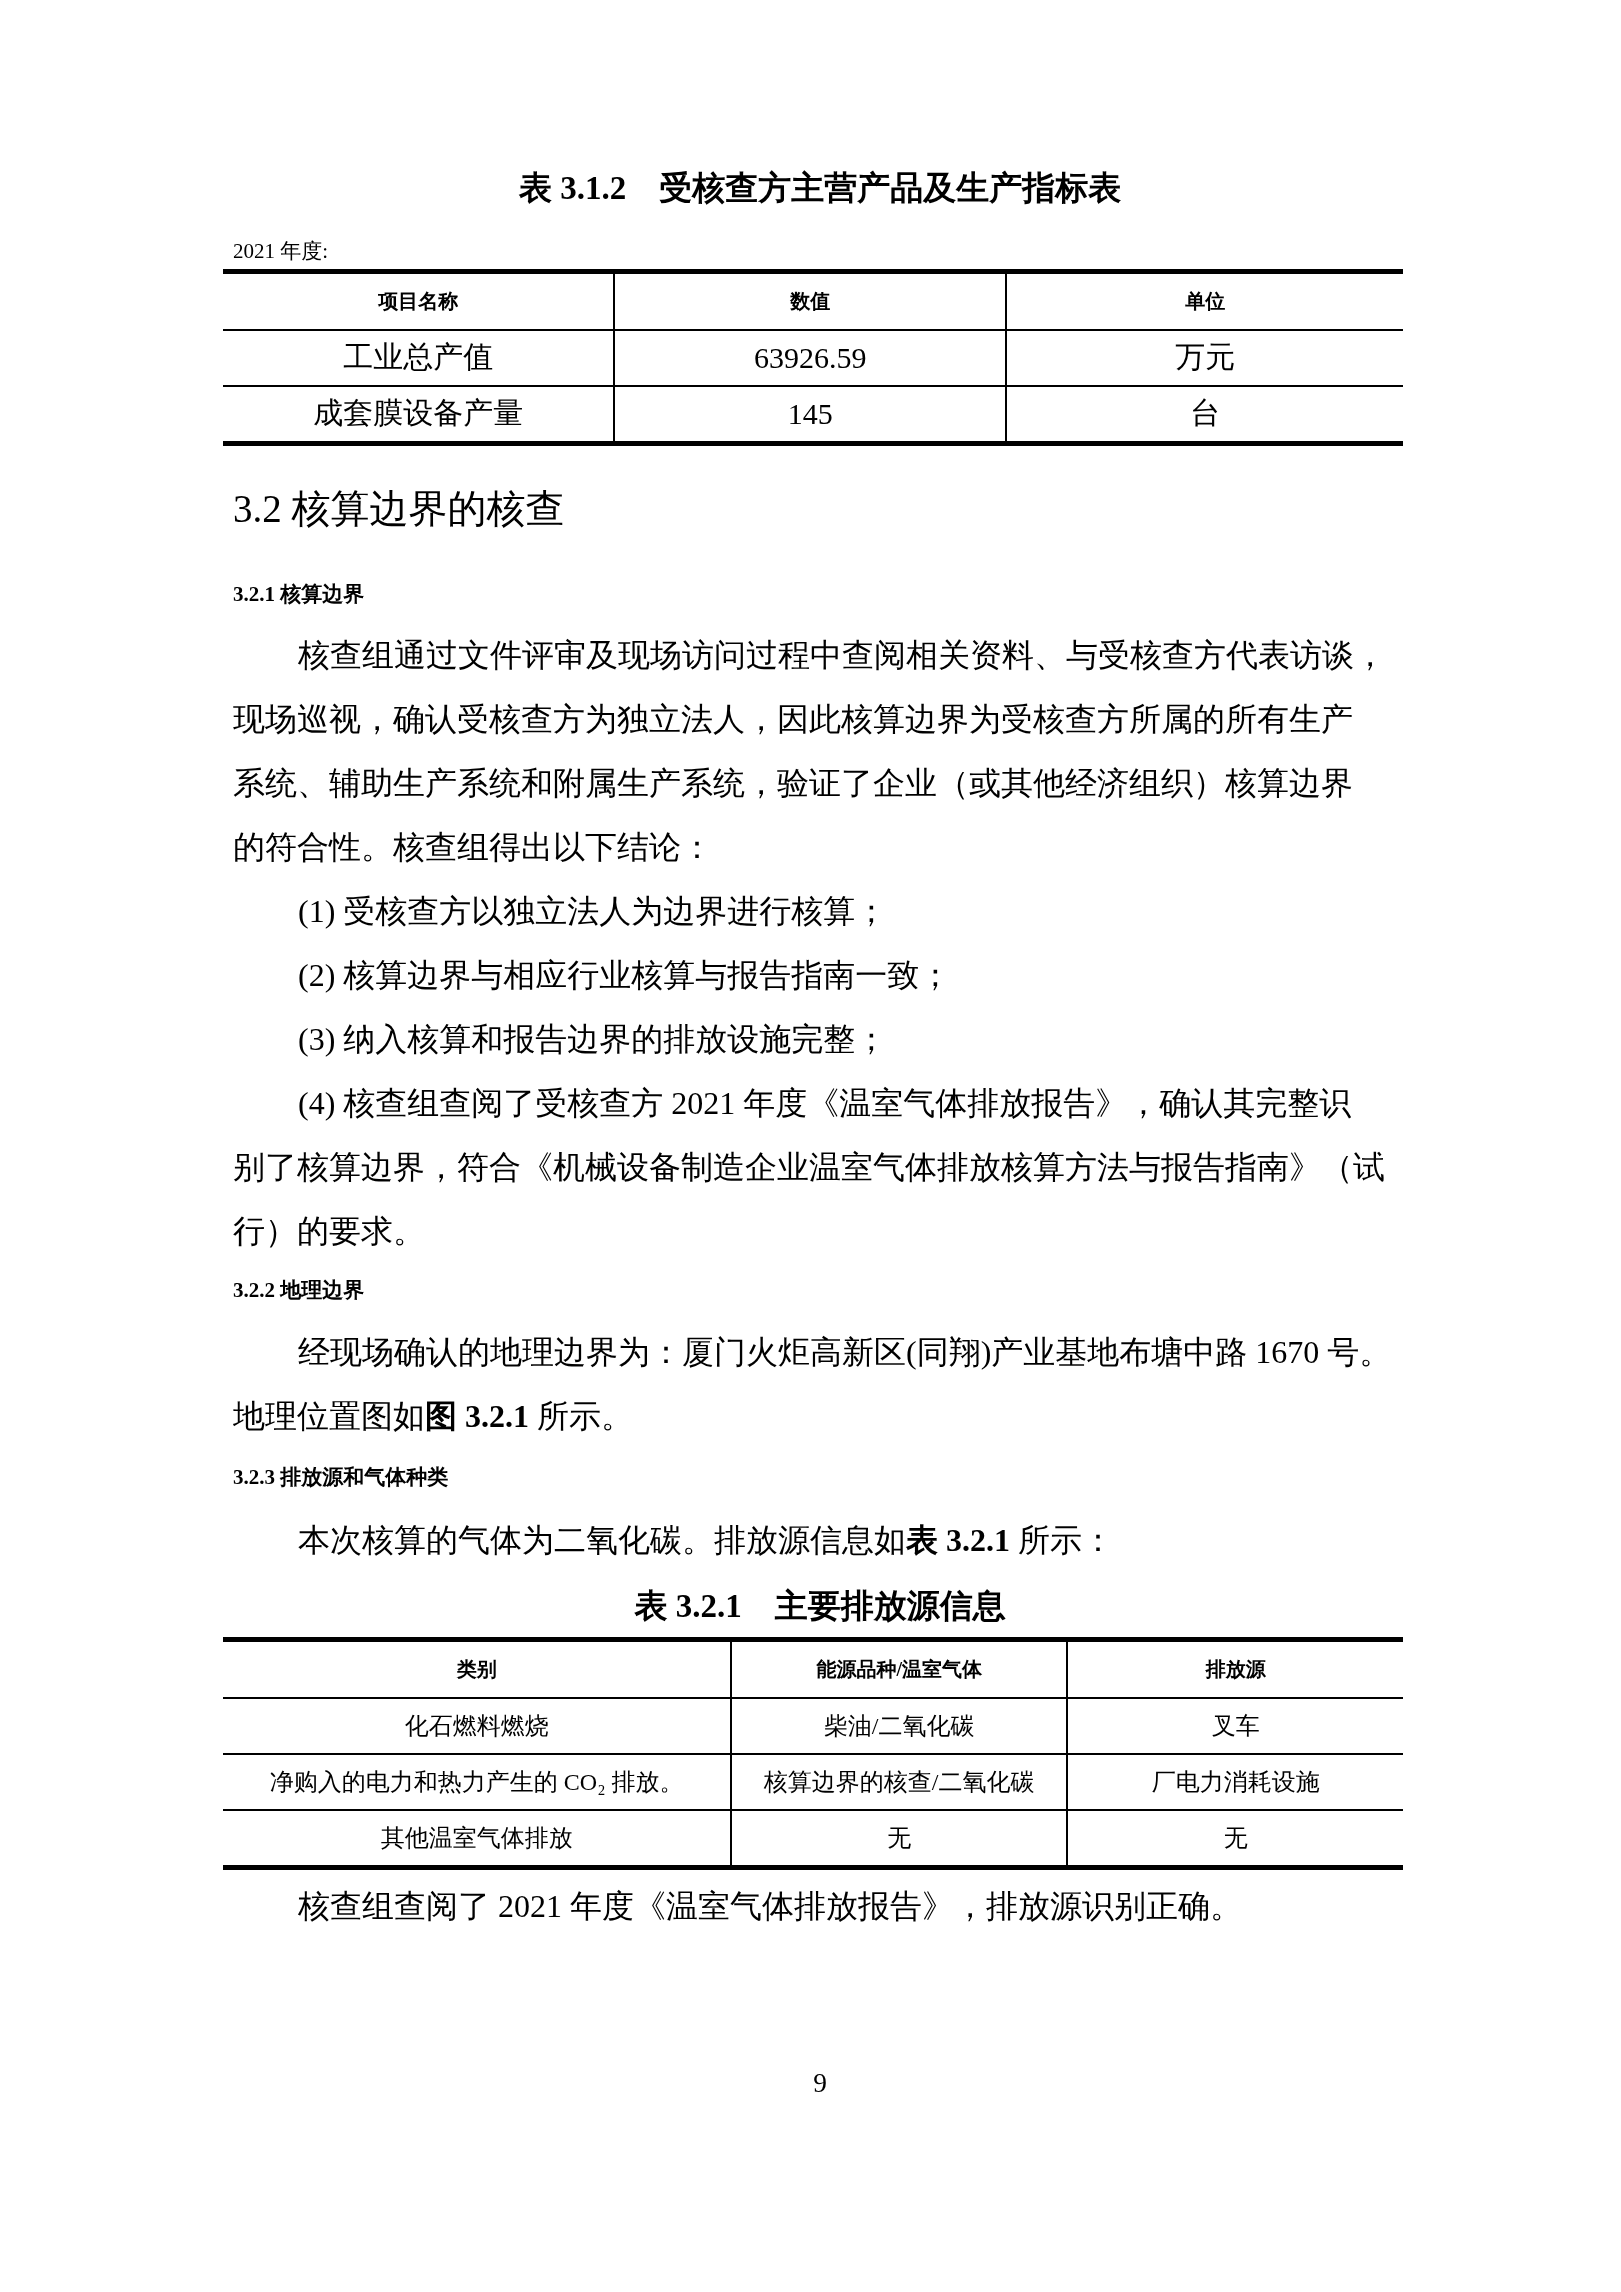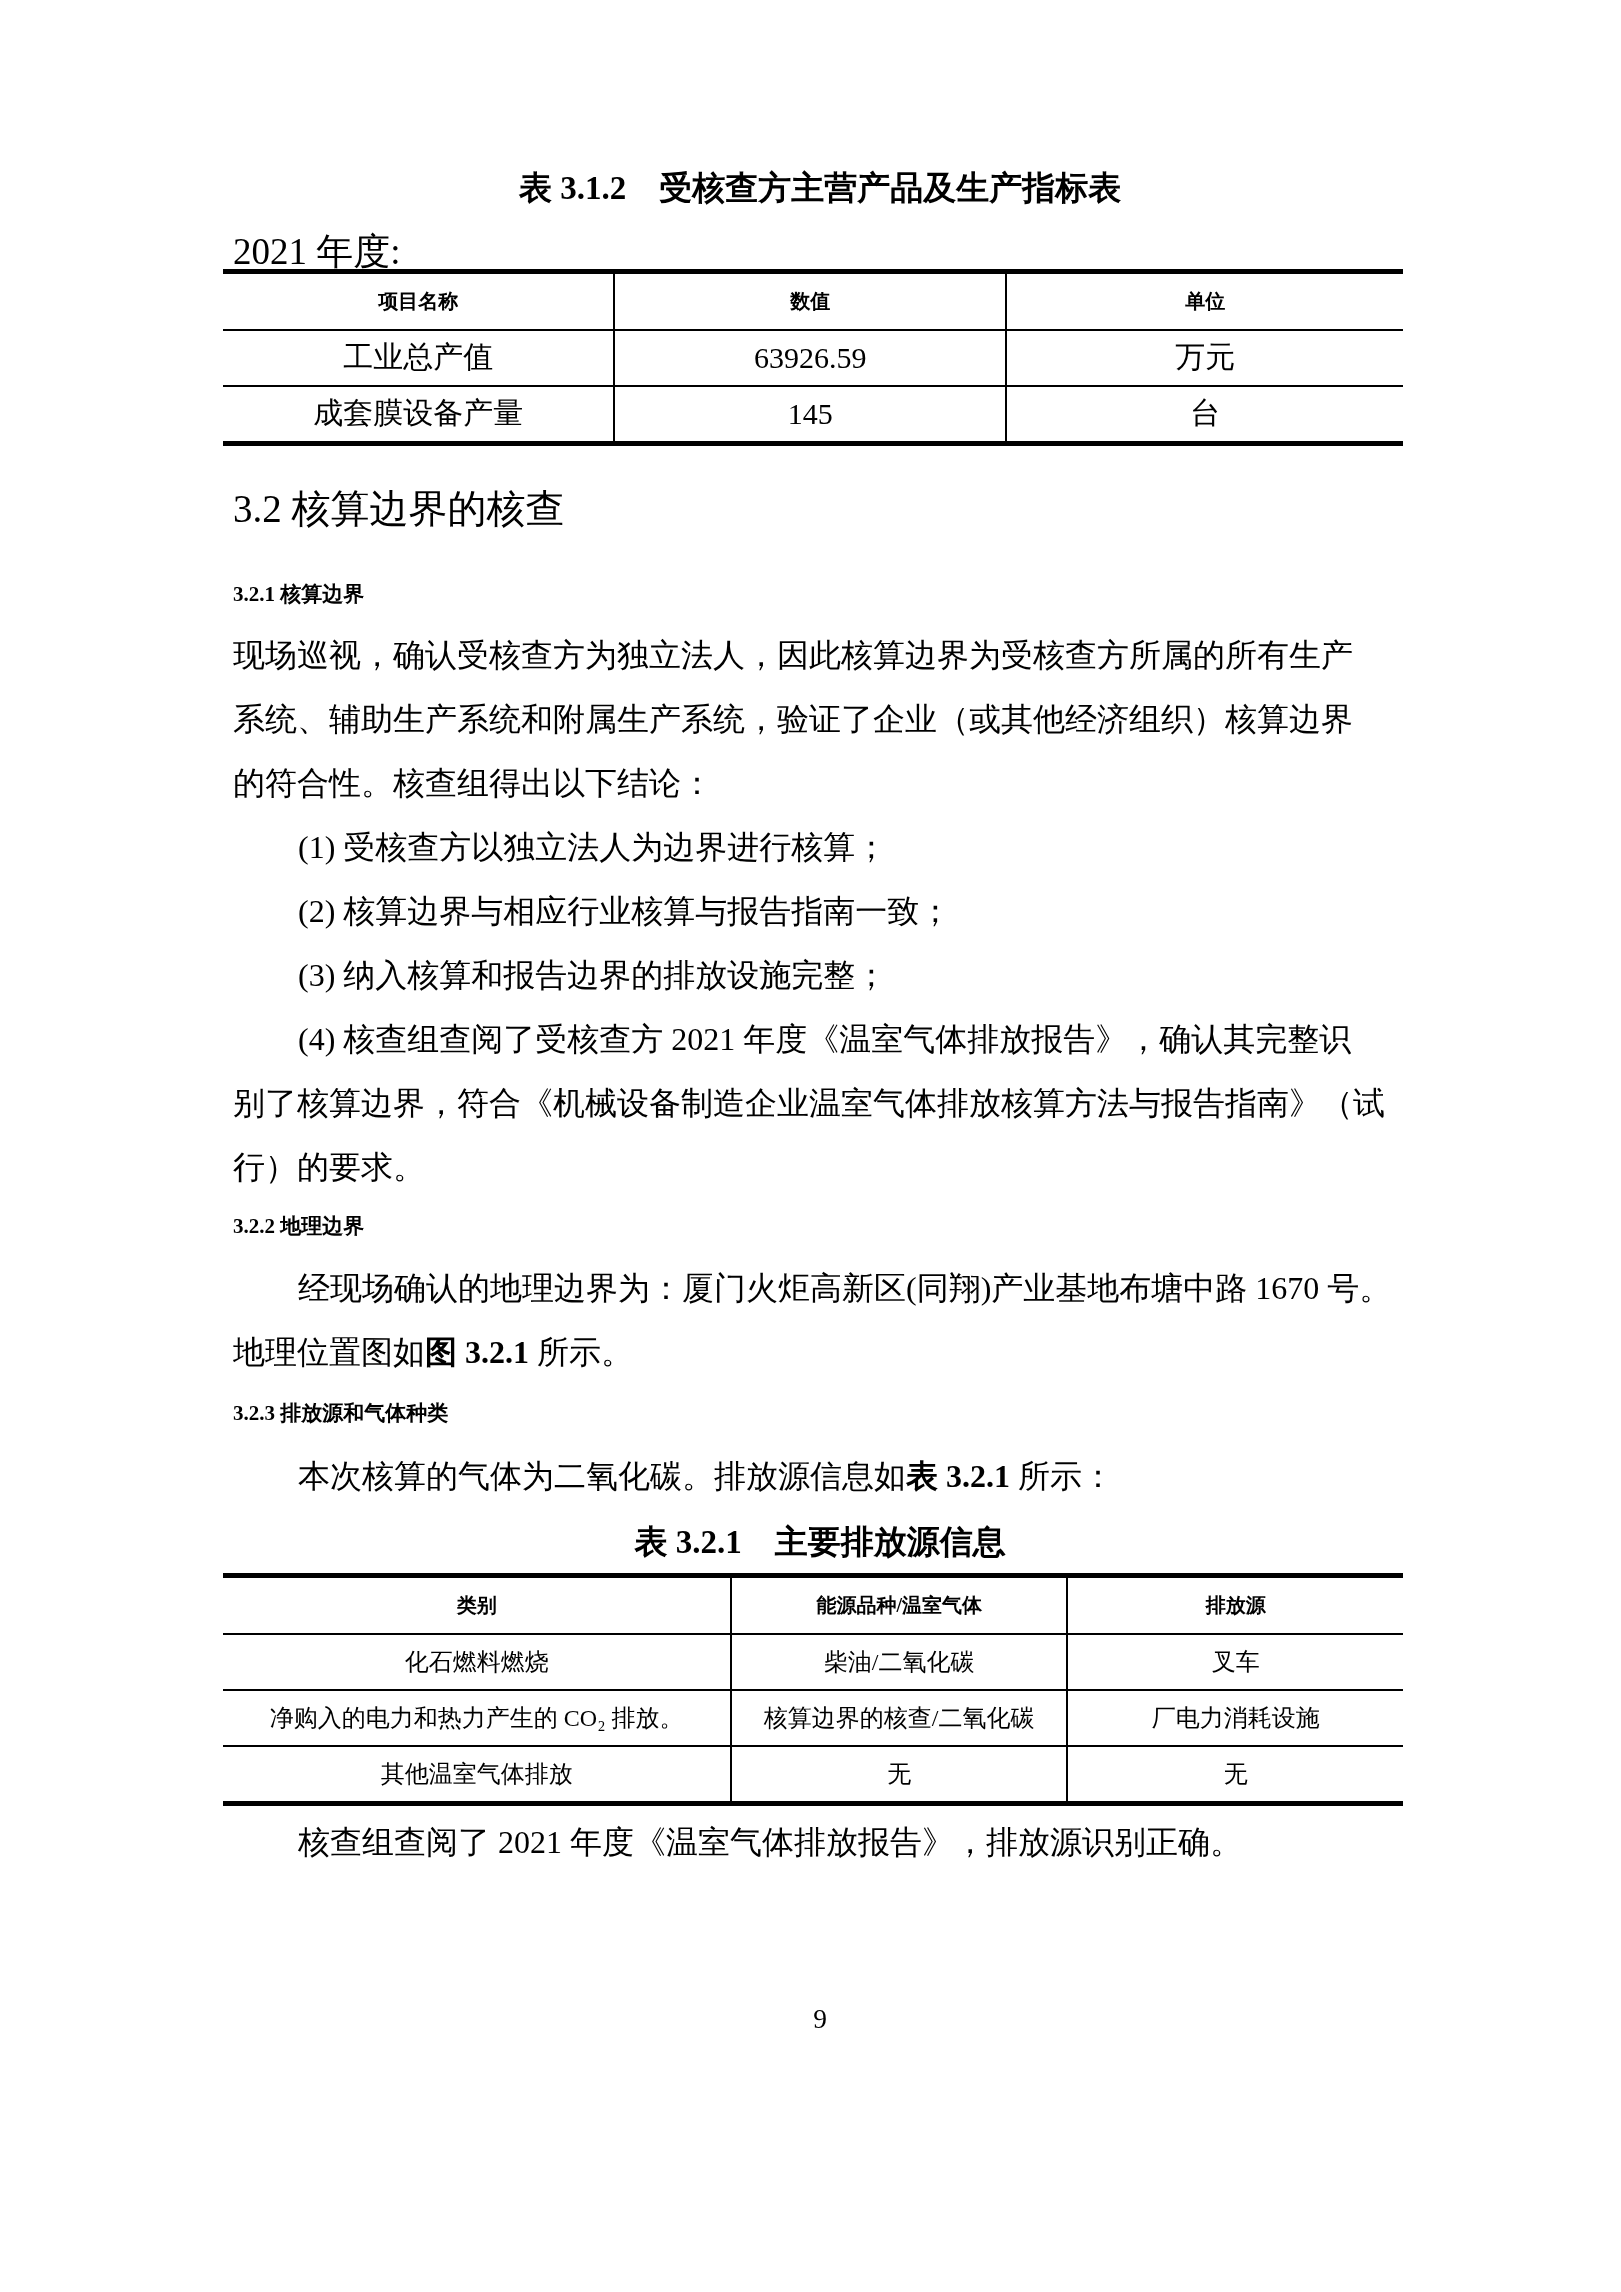--- a/index.html
+++ b/index.html
@@ -6,21 +6,21 @@
   .page{
     position:relative;
     width:1621px;height:2271px;
     background:#ffffff;color:#000;
     box-sizing:border-box;
     padding:167px 214px 0 233px;
     overflow:hidden;
     font-family:"Liberation Serif","DejaVu Serif",serif;
   }
   .doc-title{font-size:33px;line-height:43px;font-weight:bold;text-align:center;}
-  .year-label{font-size:37px;line-height:35px;margin-top:23.5px;}
+  .year-label{font-size:21px;line-height:35px;margin-top:23.5px;}
   table.t{
     border-collapse:collapse;table-layout:fixed;
     border-top:5.9px solid #000;border-bottom:5.9px solid #000;
     margin-left:-9.8px;
   }
   .t1,.t2{width:1180px;}
   table.t thead tr{border-bottom:2px solid #000;}
   table.t tbody tr{border-bottom:2px solid #000;}
   table.t tbody tr:last-child{border-bottom:none;}
   table.t th,table.t td{text-align:center;vertical-align:middle;padding:0 3.9px;}
@@ -76,20 +76,21 @@
         <td class="sep">台</td>
       </tr>
     </tbody>
   </table>
 
   <div class="h2">3.2 核算边界的核查</div>
 
   <div class="h3">3.2.1 核算边界</div>
 
   <div class="body-block">
+    <div class="line indent">核查组通过文件评审及现场访问过程中查阅相关资料、与受核查方代表访谈，</div>
     <div class="line">现场巡视，确认受核查方为独立法人，因此核算边界为受核查方所属的所有生产</div>
     <div class="line">系统、辅助生产系统和附属生产系统，验证了企业（或其他经济组织）核算边界</div>
     <div class="line">的符合性。核查组得出以下结论：</div>
     <div class="line indent">(1) 受核查方以独立法人为边界进行核算；</div>
     <div class="line indent">(2) 核算边界与相应行业核算与报告指南一致；</div>
     <div class="line indent">(3) 纳入核算和报告边界的排放设施完整；</div>
     <div class="line indent">(4) 核查组查阅了受核查方 2021 年度《温室气体排放报告》，确认其完整识</div>
     <div class="line">别了核算边界，符合《机械设备制造企业温室气体排放核算方法与报告指南》（试</div>
     <div class="line">行）的要求。</div>
   </div>

